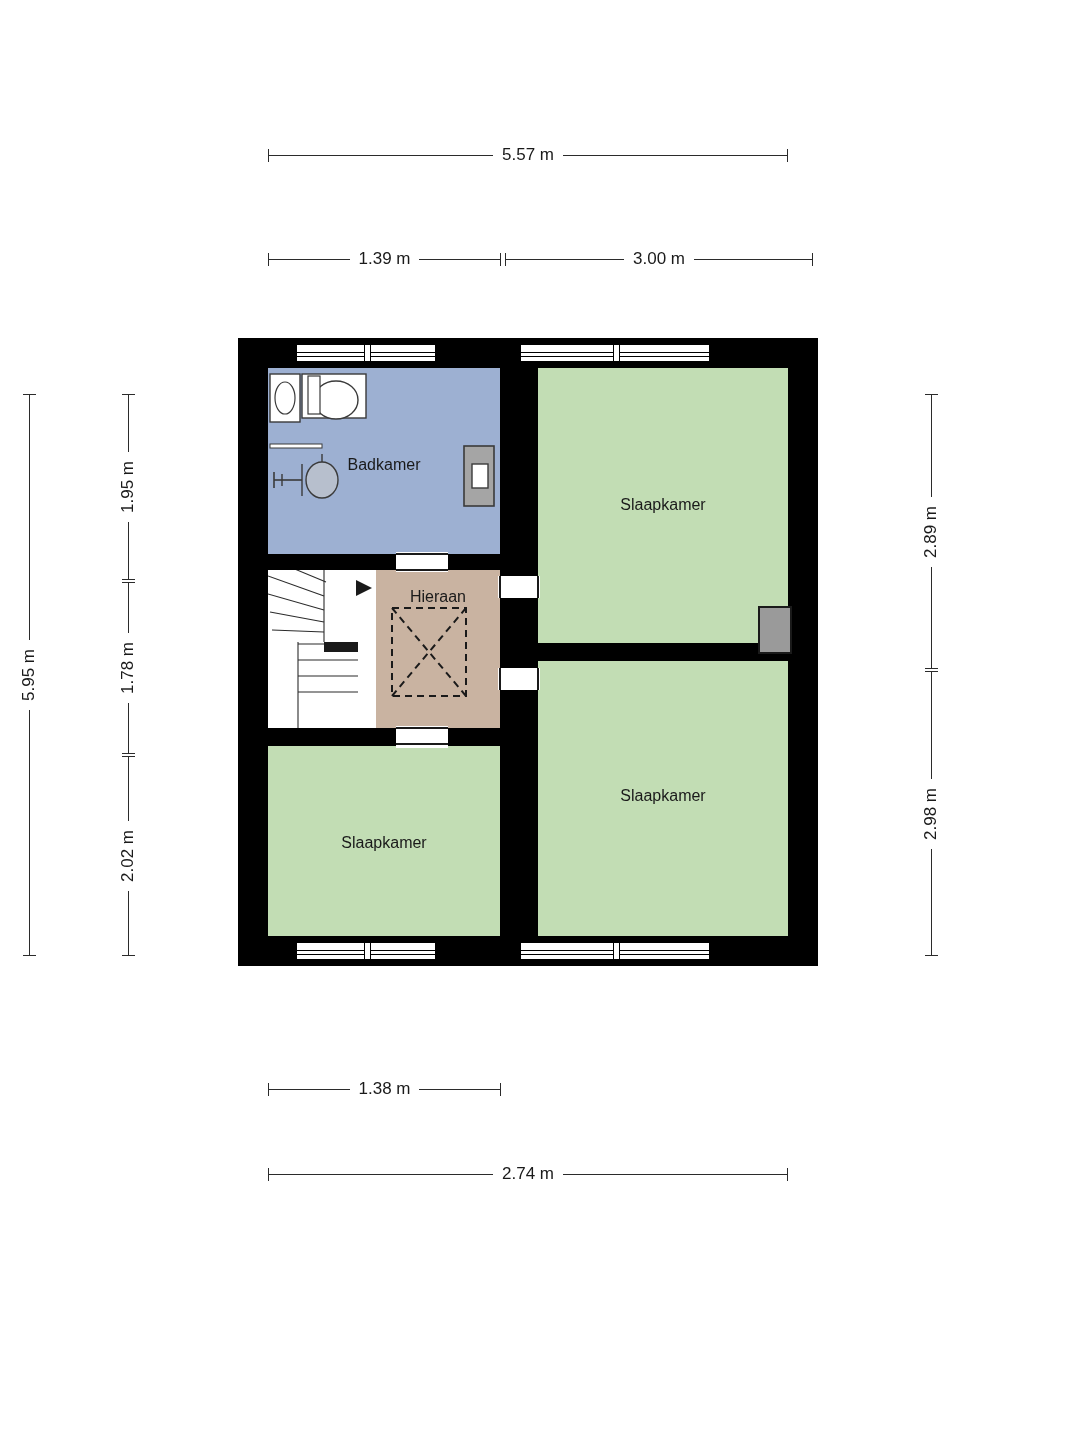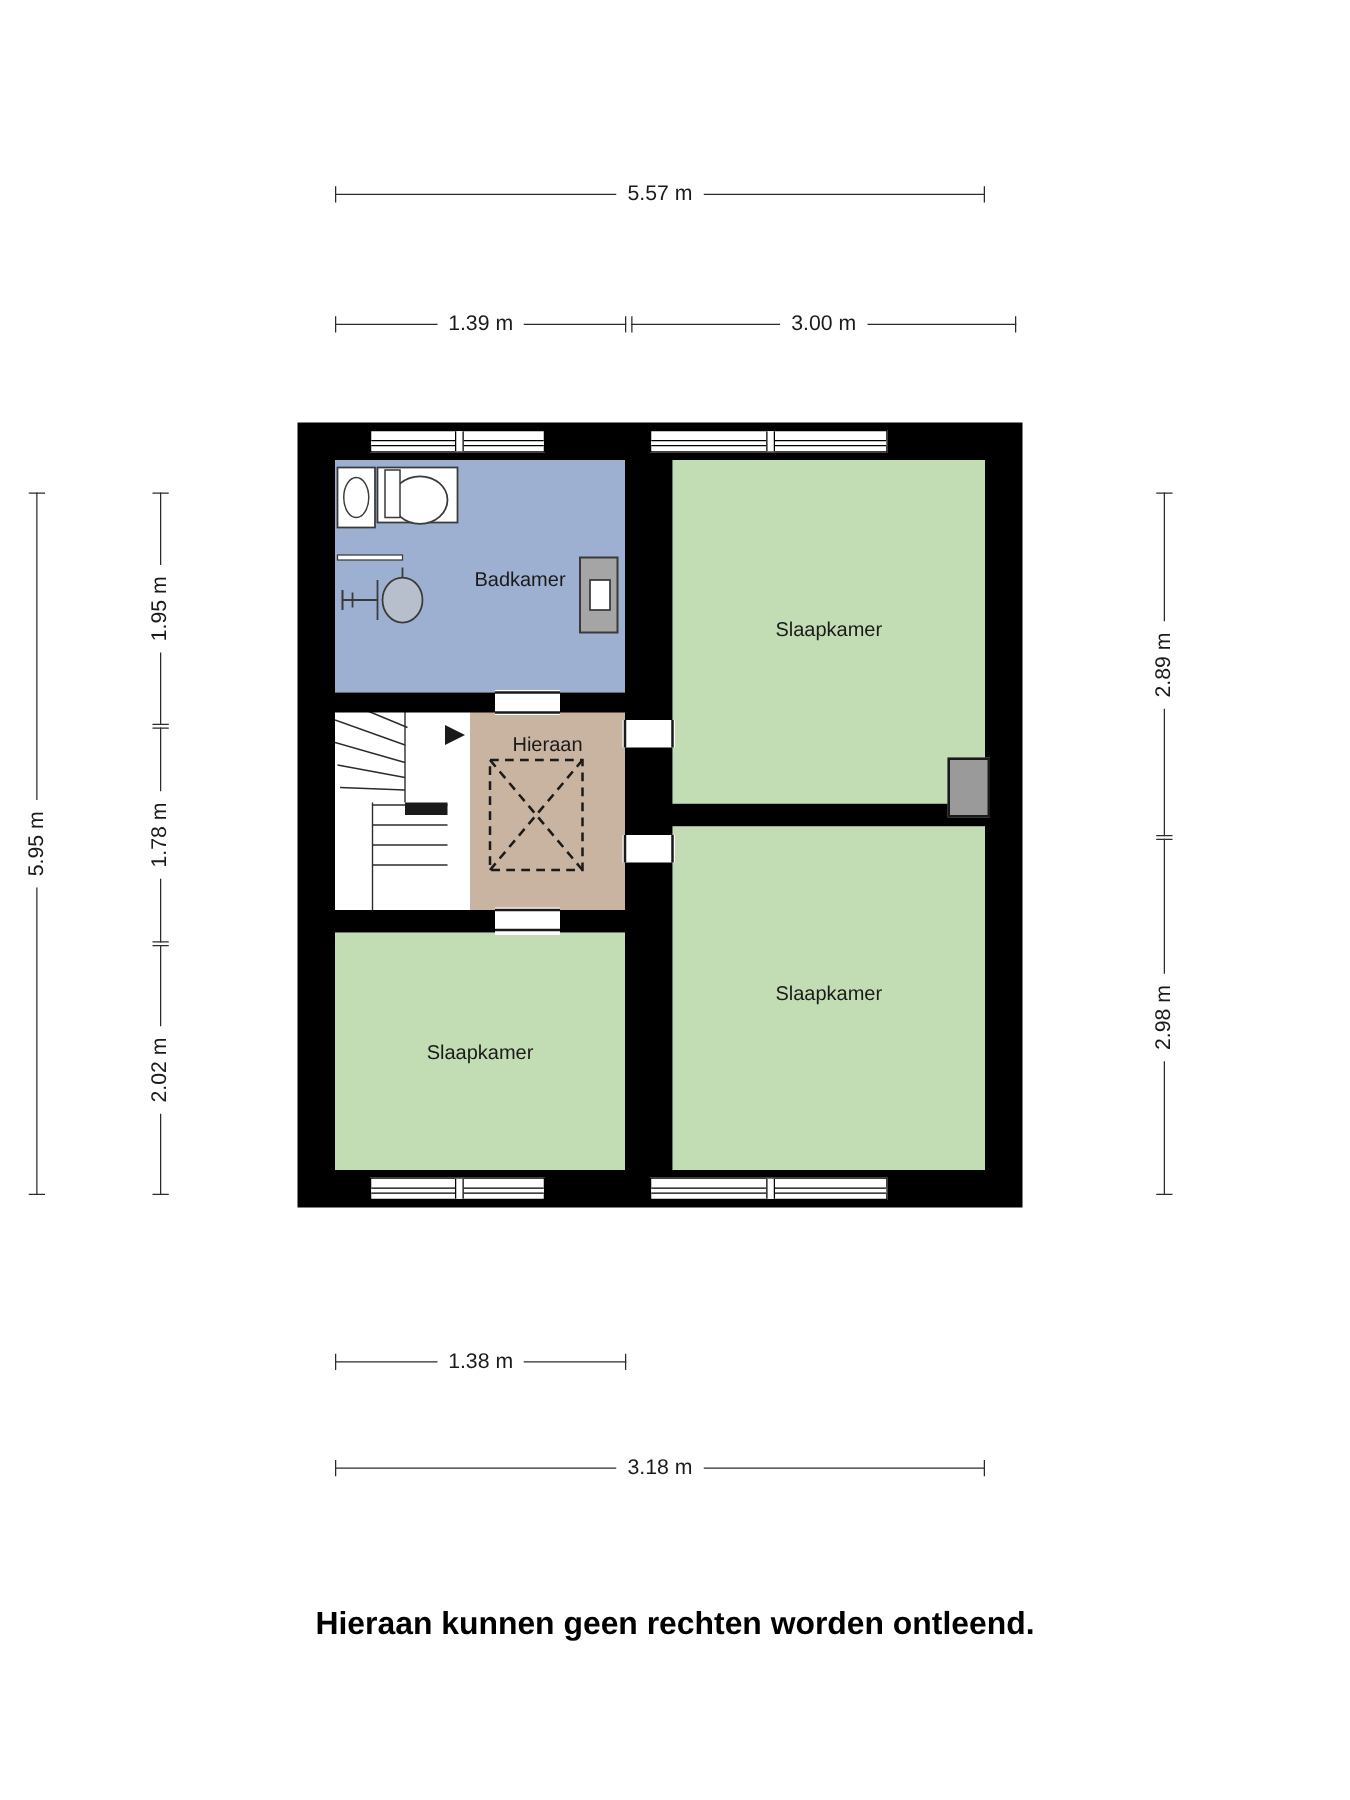--- a/index.html
+++ b/index.html
@@ -106,21 +106,21 @@
     <div class="line"></div>
       <div class="cap t"></div>
       <div class="cap b"></div>
     <div class="lbl">2.98 m</div>
   </div>
 
   <div class="building">
     <div class="interior">
 
       <div class="room" style="left:0px;top:0px;width:232px;height:186px;background:#9db0d2;">
-        <div class="name" style="top:88px;margin-left:32px;">Badkamer</div>
+        <div class="name" style="top:88px;">Badkamer</div>
       </div>
 
       <svg width="232" height="186" viewBox="0 0 232 186" style="position:absolute;left:0;top:0;">
 
         <g>
           <rect x="2" y="6" width="30" height="48" fill="#ffffff" stroke="#3a3a3a" stroke-width="1.4"></rect>
           <ellipse cx="17" cy="30" rx="10" ry="16" fill="#ffffff" stroke="#3a3a3a" stroke-width="1.2"></ellipse>
         </g>
 
         <g>
@@ -229,18 +229,17 @@
       <div class="cap l"></div>
       <div class="cap r"></div>
     <div class="lbl">1.38 m</div>
   </div>
 
 
   <div class="dim dim-h" style="left:268px;top:1137px;width:520px;height:26px;">
     <div class="line"></div>
       <div class="cap l"></div>
       <div class="cap r"></div>
-    <div class="lbl">3.18 m</div>
-  </div>
-
-  <div class="caption" style="top:1283px;">Hieraan kunnen geen rechten worden ontleend.</div>
+    <div class="lbl">2.74 m</div>
+  </div>
+
 
 </div>
 
 </body></html>

